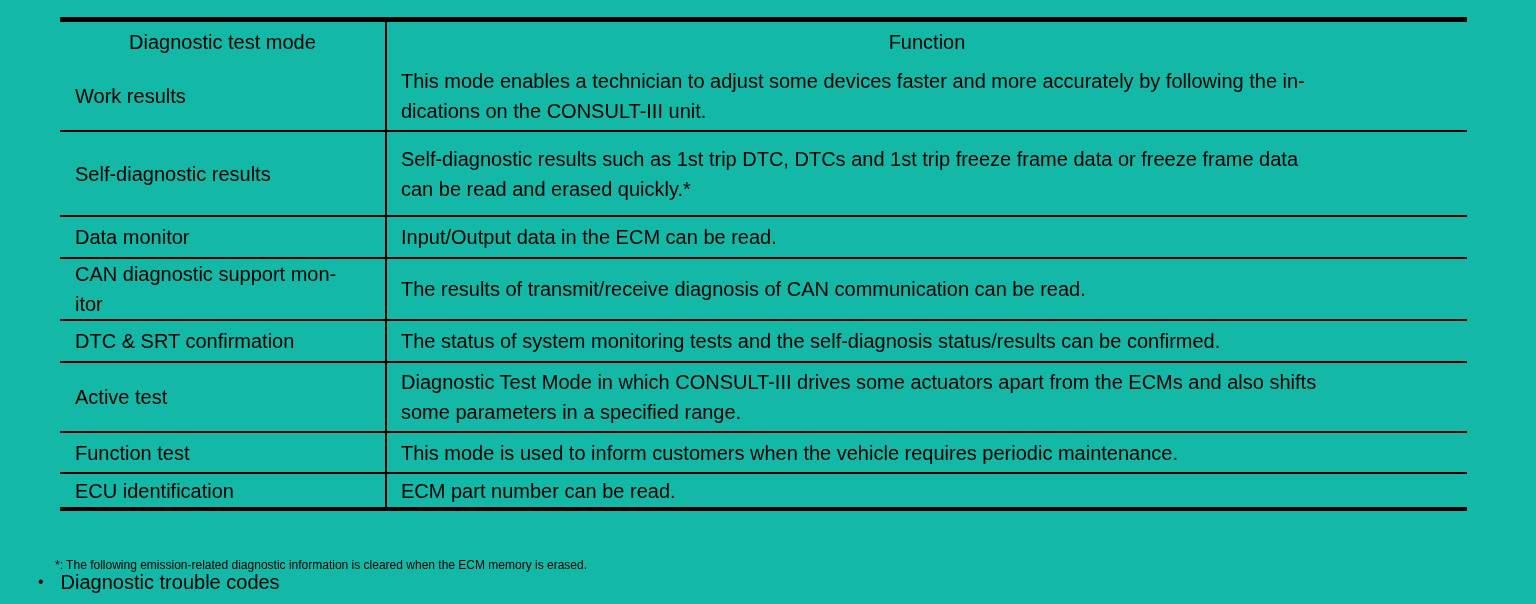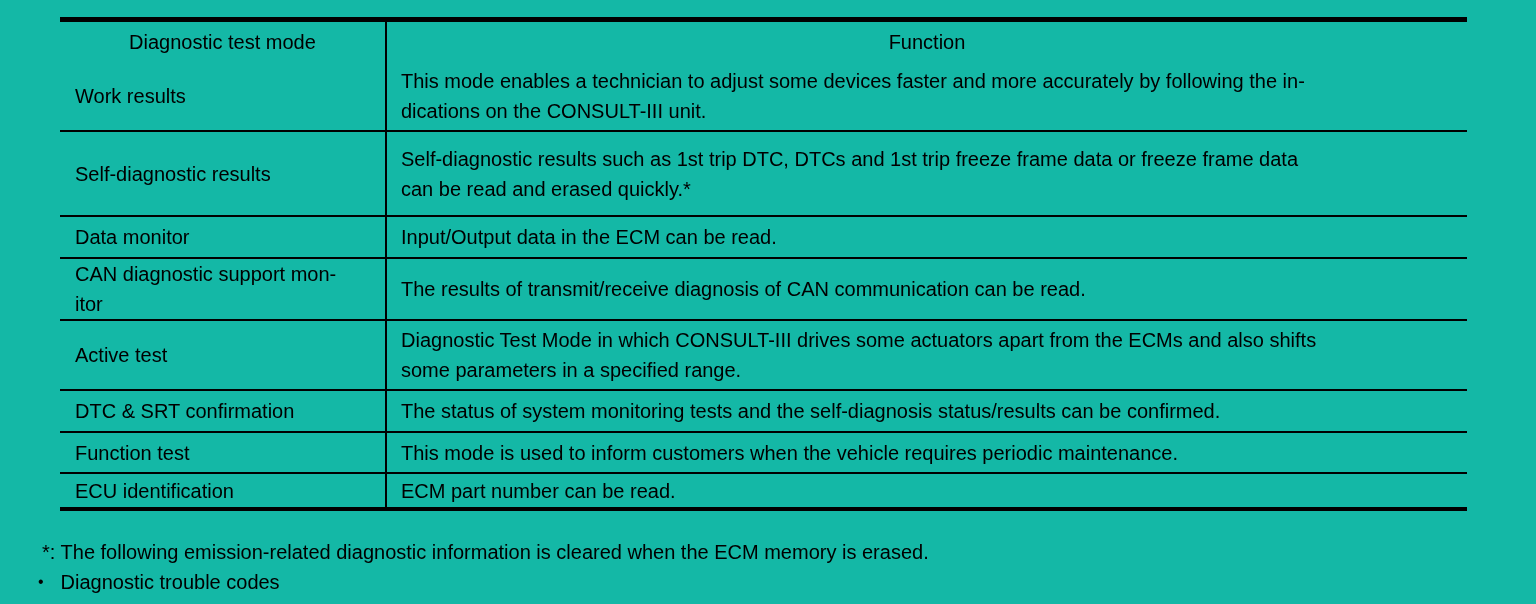--- a/index.html
+++ b/index.html
@@ -58,23 +58,23 @@
   }
   table.diag-table td.function-cell {
     padding-left: 14px;
     padding-right: 2px;
     text-align: left;
   }
   .footnote {
     position: absolute;
     left: 38px;
     top: 536px;
-    font-size: 20px;
+    font-size: 12px;
     line-height: 24px;
-    margin: 4px;
+    margin: 17px;
   }
   .bullet-line {
     position: absolute;
     left: 38px;
     top: 570px;
     font-size: 20px;
     line-height: 24px;
     display: flex;
     align-items: center;
   }
@@ -112,28 +112,28 @@
       </tr>
       <tr style="height:42px;">
         <td class="mode-cell mode-col">Data monitor</td>
         <td class="function-cell">Input/Output data in the ECM can be read.</td>
       </tr>
       <tr style="height:55px;">
         <td class="mode-cell mode-col">CAN diagnostic support mon-
 itor</td>
         <td class="function-cell">The results of transmit/receive diagnosis of CAN communication can be read.</td>
       </tr>
+      <tr style="height:42px;">
+        <td class="mode-cell mode-col">DTC &amp; SRT confirmation</td>
+        <td class="function-cell">The status of system monitoring tests and the self-diagnosis status/results can be confirmed.</td>
+      </tr>
       <tr style="height:70px;">
         <td class="mode-cell mode-col">Active test</td>
         <td class="function-cell">Diagnostic Test Mode in which CONSULT-III drives some actuators apart from the ECMs and also shifts
 some parameters in a specified range.</td>
-      </tr>
-      <tr style="height:42px;">
-        <td class="mode-cell mode-col">DTC &amp; SRT confirmation</td>
-        <td class="function-cell">The status of system monitoring tests and the self-diagnosis status/results can be confirmed.</td>
       </tr>
       <tr style="height:41px;">
         <td class="mode-cell mode-col">Function test</td>
         <td class="function-cell">This mode is used to inform customers when the vehicle requires periodic maintenance.</td>
       </tr>
       <tr style="height:36px;">
         <td class="mode-cell mode-col">ECU identification</td>
         <td class="function-cell">ECM part number can be read.</td>
       </tr>
     </tbody>

